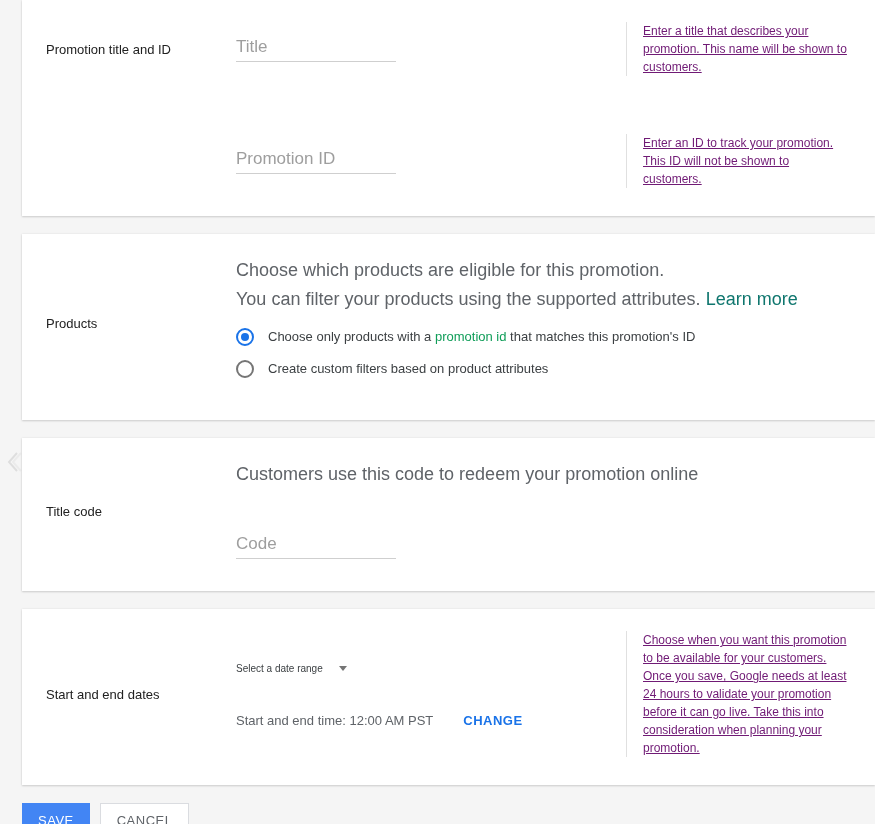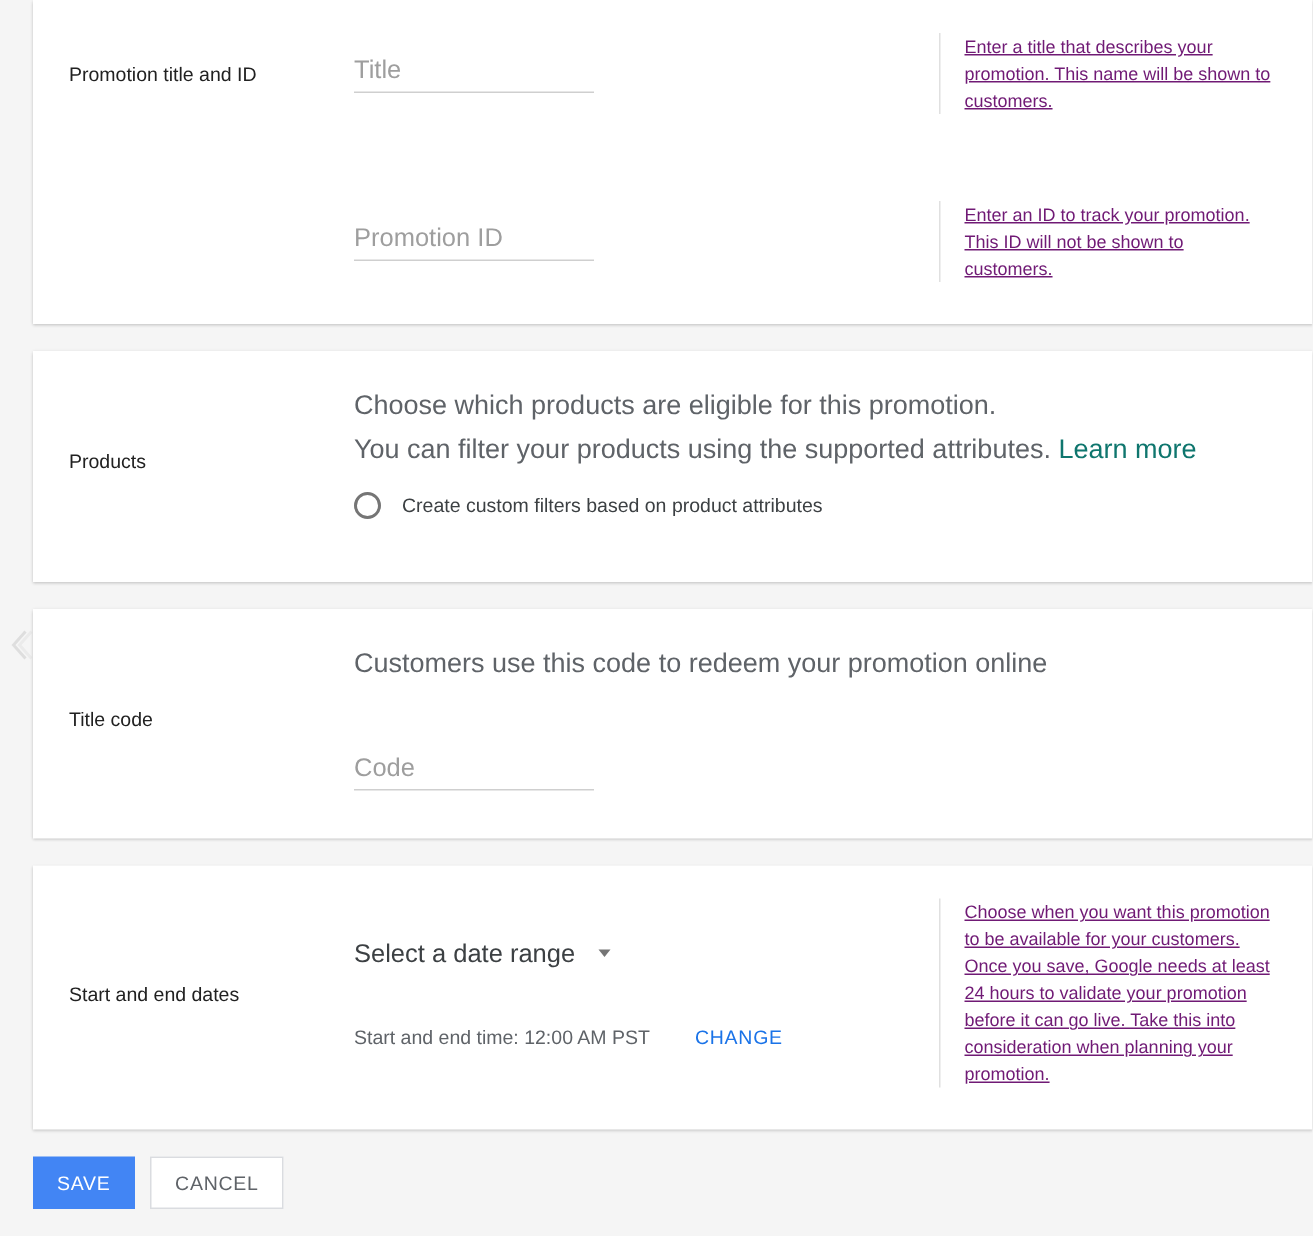--- a/index.html
+++ b/index.html
@@ -109,42 +109,42 @@
   .radio-label {
     font-size: 13px;
     color: #3c4043;
   }
   .green-text {
     color: #0f9d58;
   }
   .date-select {
     display: inline-flex;
     align-items: center;
-    font-size: 17px;
+    font-size: 10px;
     color: #3c4043;
     cursor: pointer;
   }
   .caret-down {
     width: 0;
     height: 0;
     border-left: 4px solid transparent;
     border-right: 4px solid transparent;
     border-top: 5px solid #757575;
     margin-left: 16px;
   }
   .time-row {
     margin-top: 38px;
     font-size: 13px;
     color: #5f6368;
     display: flex;
     align-items: center;
   }
   .change-link {
     color: #1a73e8;
-    font-weight: 400;
+    font-weight: 700;
     margin-left: 30px;
     letter-spacing: 0.5px;
     cursor: pointer;
     font-size: 13px;
   }
   .action-bar {
     padding: 0 0 0 22px;
     display: flex;
     gap: 10px;
   }
@@ -209,20 +209,28 @@
   <div class="card">
     <div class="card-row">
       <div class="section-label">Products</div>
       <div class="section-body">
         <div class="desc-text">Choose which products are eligible for this promotion.</div>
         <div class="desc-text">
           <span>You can filter your products using the supported attributes. </span><span class="link">Learn more</span>
         </div>
         <div class="radio-group">
           <div class="radio-item">
+            <div class="radio-outer checked">
+                <div class="radio-inner"></div>
+              </div>
+            <div class="radio-label">
+              <span>Choose only products with a </span><span class="green-text">promotion id</span><span> that matches this promotion's ID</span>
+            </div>
+          </div>
+          <div class="radio-item">
             <div class="radio-outer"></div>
             <div class="radio-label">
               <span>Create custom filters based on product attributes</span>
             </div>
           </div>
         </div>
       </div>
     </div>
   </div>
 

